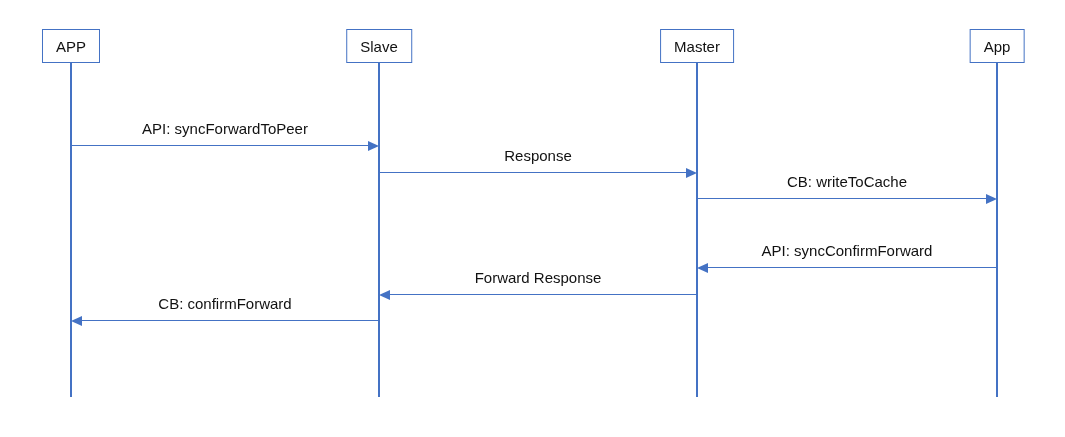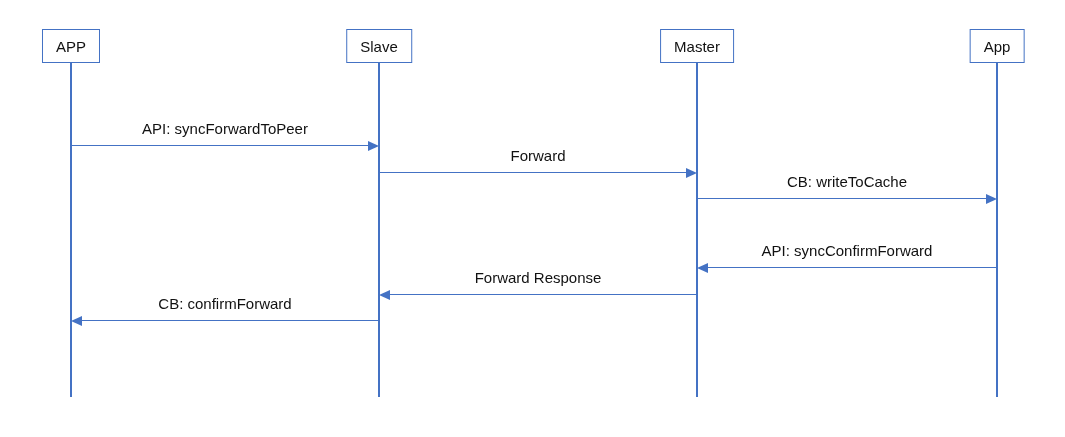--- a/index.html
+++ b/index.html
@@ -95,21 +95,21 @@
     <div class="lifeline"></div>
   </div>
 
   <div class="message right" style="left:71px;top:146px;width:308px">
     <div class="msg-label">API: syncForwardToPeer</div>
     <div class="msg-line"></div>
     <div class="msg-arrowhead"></div>
   </div>
 
   <div class="message right" style="left:379px;top:173px;width:318px">
-    <div class="msg-label">Forward</div>
+    <div class="msg-label">Response</div>
     <div class="msg-line"></div>
     <div class="msg-arrowhead"></div>
   </div>
 
   <div class="message right" style="left:697px;top:199px;width:300px">
     <div class="msg-label">CB: writeToCache</div>
     <div class="msg-line"></div>
     <div class="msg-arrowhead"></div>
   </div>
 

